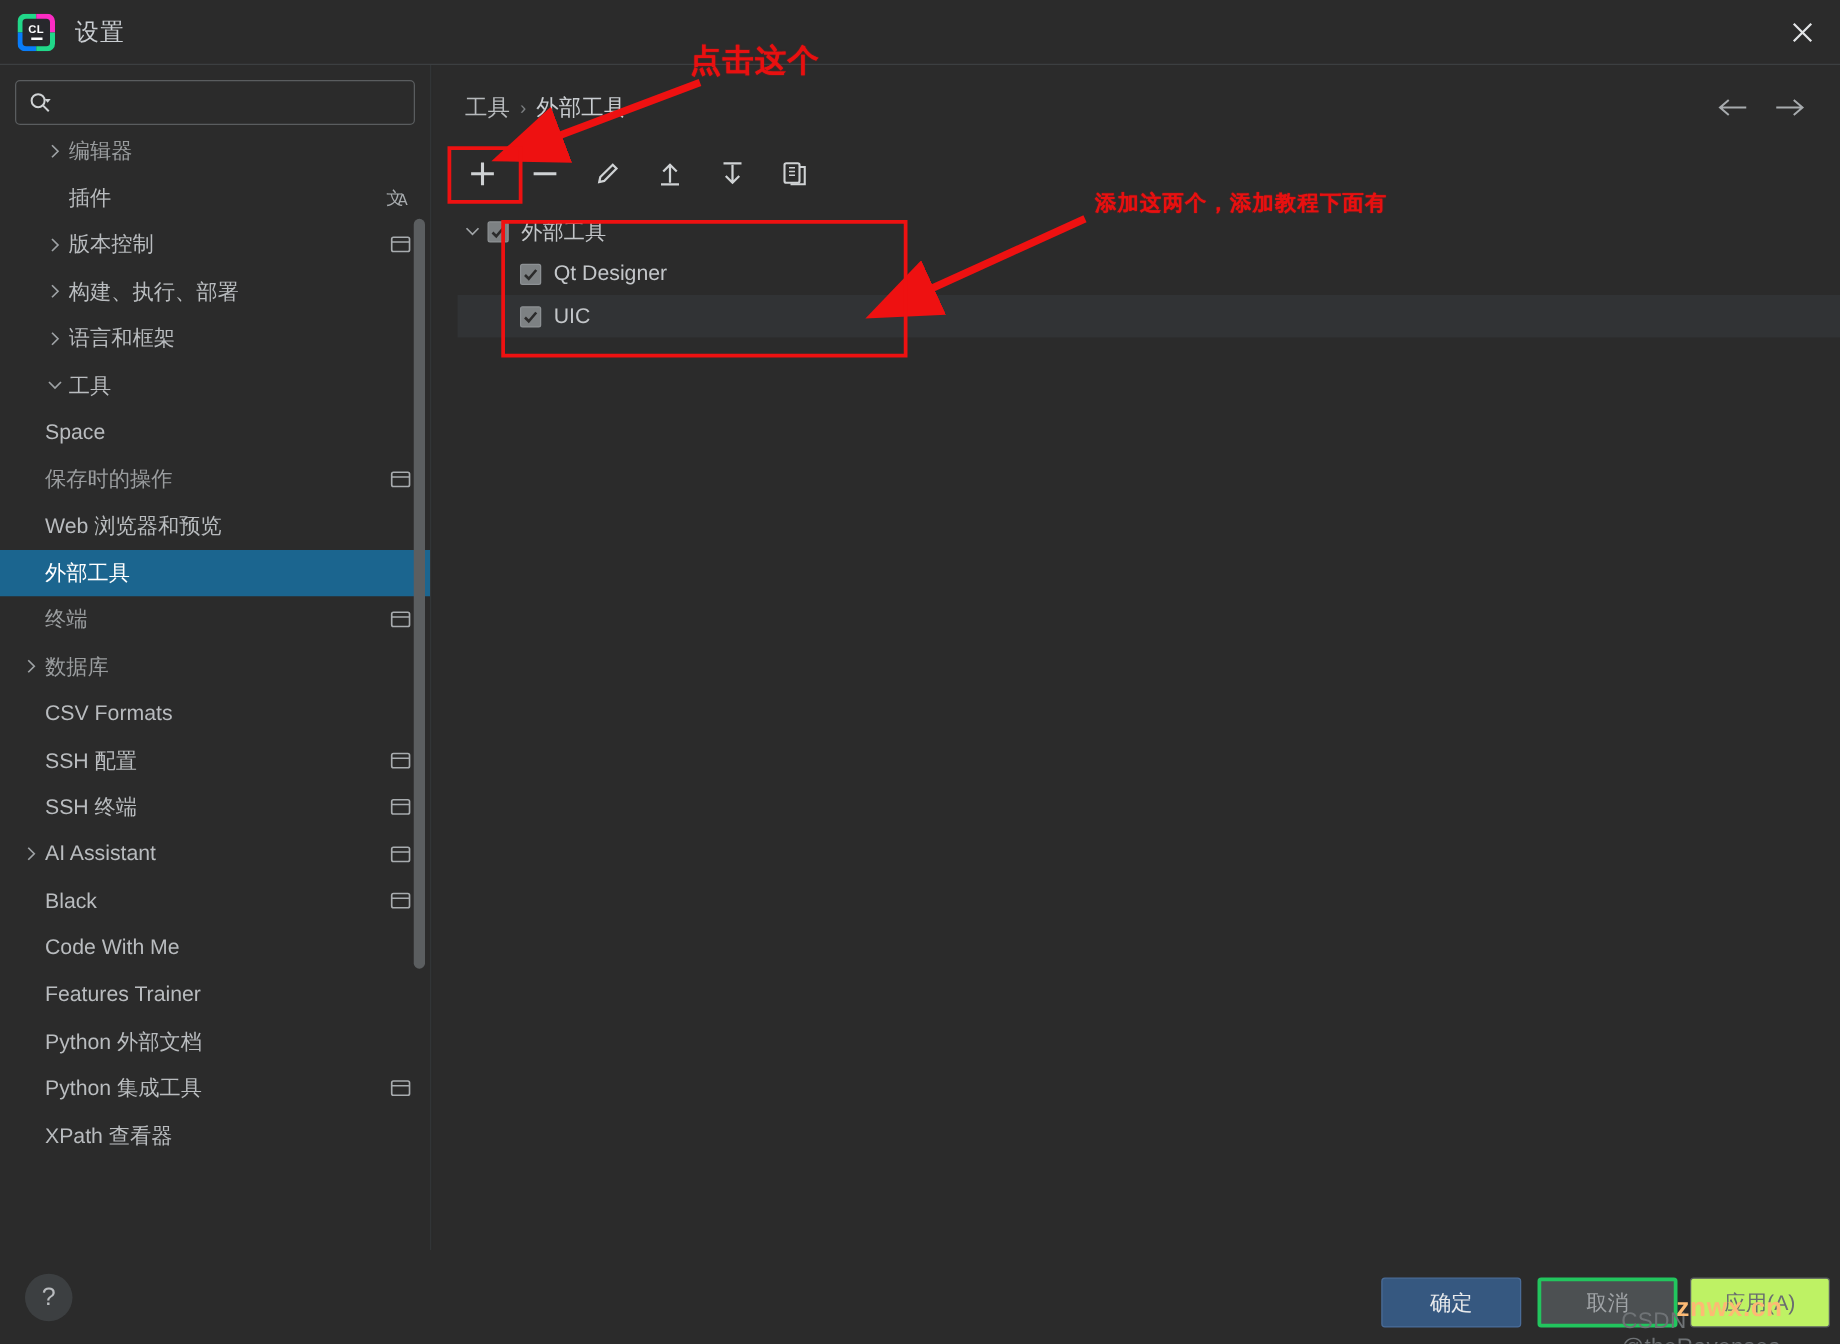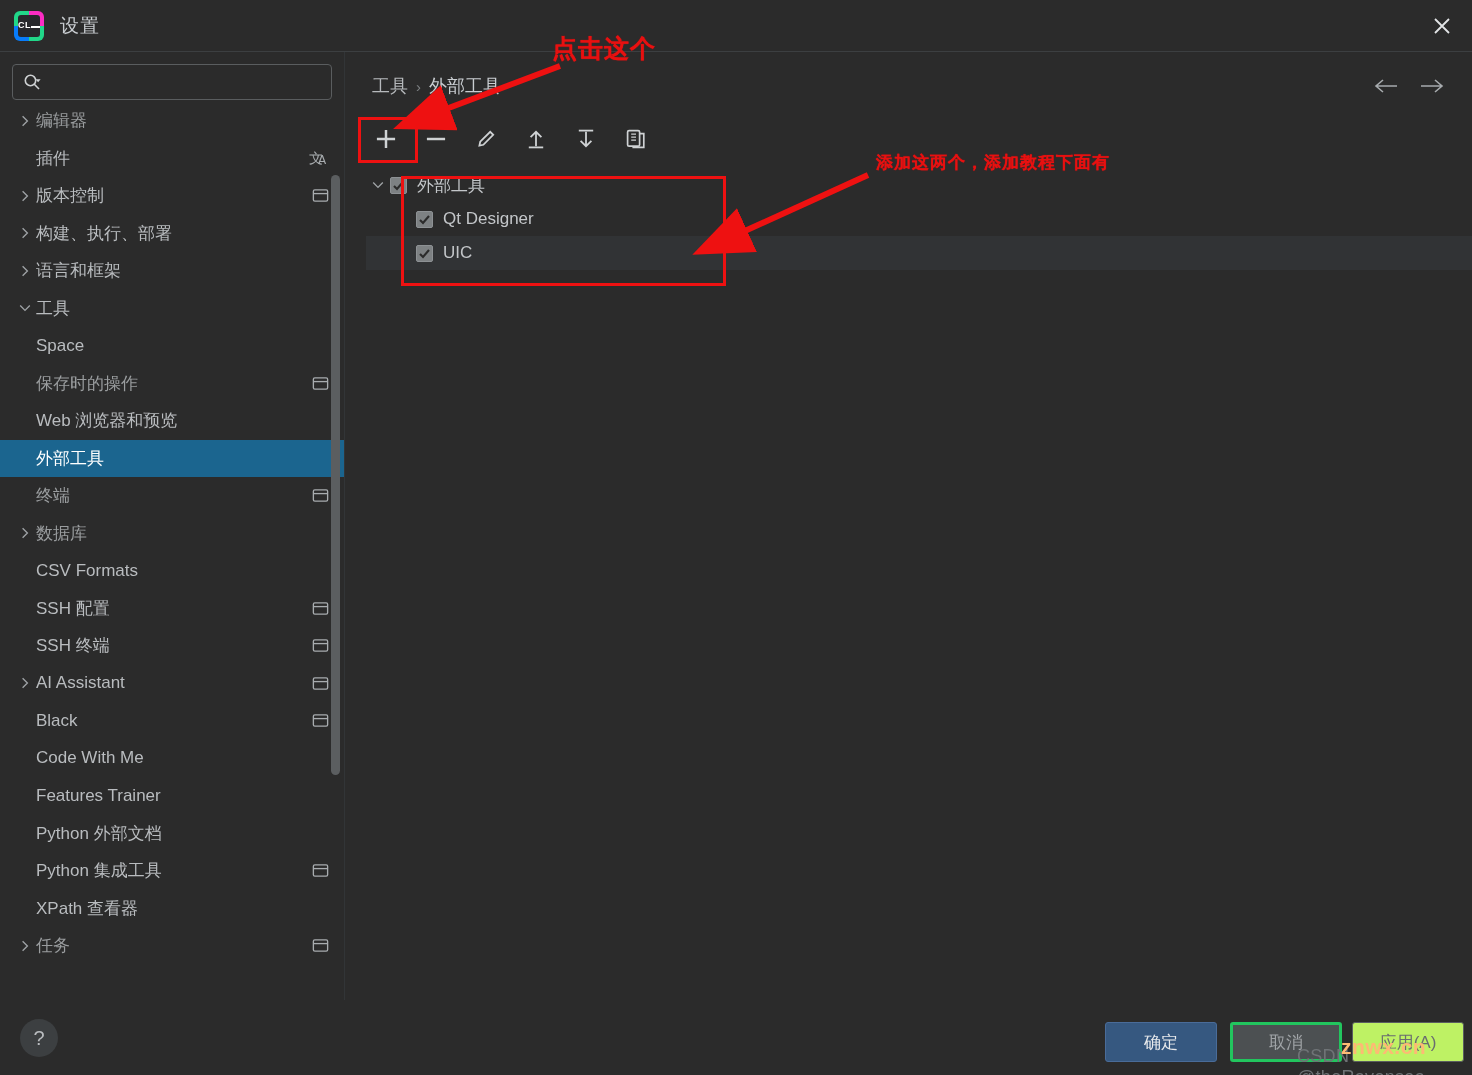--- a/index.html
+++ b/index.html
@@ -28,21 +28,21 @@
     border-radius: 6px; overflow: hidden; flex: 0 0 auto;
   }
   #app-icon .q1 { position:absolute; left:0; top:0; width:15px; height:15px; background:#21d789; }
   #app-icon .q2 { position:absolute; right:0; top:0; width:15px; height:15px; background:#fc2cc4; }
   #app-icon .q3 { position:absolute; left:0; bottom:0; width:15px; height:15px; background:#087cfa; }
   #app-icon .q4 { position:absolute; right:0; bottom:0; width:15px; height:15px; background:#21d789; }
   #app-icon .plate {
     position:absolute; left:4px; top:4px; right:4px; bottom:4px;
     background:#27282c; border-radius:3px;
     display:flex; align-items:center; justify-content:center;
-    flex-direction: row;
+    flex-direction: column;
   }
   #app-icon .cl { font-size:9px; font-weight:bold; color:#fff; letter-spacing:.5px; line-height:9px; }
   #app-icon .bar { width:9px; height:2px; background:#fff; margin-top:2px; }
 
   #window-title {
     margin-left: 16px; font-size: 19px; color: #c9cdd1; letter-spacing: 1px;
   }
   #close-btn {
     position: absolute; right: 10px; top: 6px;
     width: 40px; height: 40px;
@@ -75,21 +75,21 @@
     font-size: 17px; color: #b9bcbf; cursor: pointer;
     padding-right: 14px; white-space: nowrap;
   }
   .row.sel { background: #1b658f; color: #ffffff; }
   .row .arrow {
     width: 22px; flex: 0 0 22px; display: flex; align-items: center; justify-content: center;
     color: #9ea2a5;
   }
   .row .label { flex: 1; overflow: hidden; text-overflow: ellipsis; }
   .row .badge { flex: 0 0 auto; margin-left: 8px; display: flex; align-items: center; }
-  .ind0 { padding-left: 14px; }
+  .ind0 { padding-left: 14px; margin-left: 19px; }
   .ind1 { padding-left: 40px; }
   .ind1 .arrow { margin-left: -26px; }
   .dim { color: #9a9d9f; }
 
   #sb-track {
     position: absolute; right: 4px; top: 123px; width: 9px; height: 650px;
   }
   #sb-thumb {
     position: absolute; left: 0; top: 0; width: 9px; height: 600px;
     background: #5b5e60; border-radius: 5px; cursor: pointer;
@@ -384,34 +384,20 @@
           <span class="badge">
             <svg width="19" height="19" viewBox="0 0 20 20">
               <rect x="2.5" y="4" width="15" height="12" rx="1.5" stroke="#a8acaf" stroke-width="1.4" fill="none"></rect>
               <path d="M2.5 8 L17.5 8" stroke="#a8acaf" stroke-width="1.4"></path>
             </svg>
           </span>
         </div>
         <div class="row ind1">
           <span class="arrow"></span>
           <span class="label">XPath 查看器</span>
-        </div>
-        <div class="row ind1">
-          <span class="arrow">
-            <svg width="16" height="16" viewBox="0 0 20 20">
-              <path d="M7 4 L13 10 L7 16" stroke="currentColor" stroke-width="1.7" fill="none"></path>
-            </svg>
-          </span>
-          <span class="label dim">任务</span>
-          <span class="badge">
-            <svg width="19" height="19" viewBox="0 0 20 20">
-              <rect x="2.5" y="4" width="15" height="12" rx="1.5" stroke="#a8acaf" stroke-width="1.4" fill="none"></rect>
-              <path d="M2.5 8 L17.5 8" stroke="#a8acaf" stroke-width="1.4"></path>
-            </svg>
-          </span>
         </div>
       </div>
 
     <div id="sb-track">
       <div id="sb-thumb"></div>
     </div>
   </div>
 
   <div id="content">
     <div id="breadcrumb">

